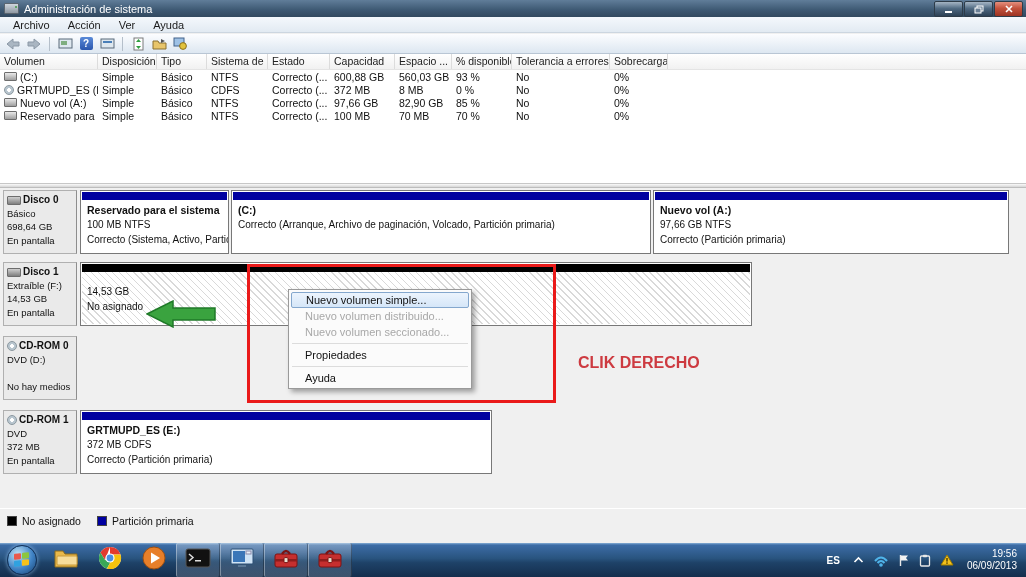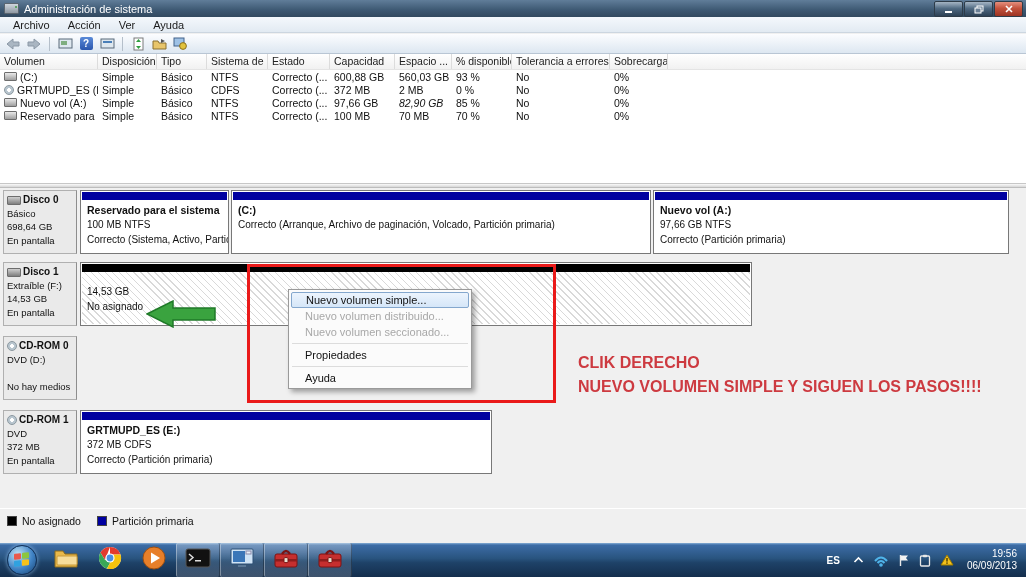--- a/index.html
+++ b/index.html
@@ -233,36 +233,36 @@
         <div class="lrow">
           <div class="cell" style="width: 98px;">
             <span class="ico-cd"></span>
             <span>GRTMUPD_ES (E:)</span>
           </div>
           <div class="cell" style="width: 59px;">Simple</div>
           <div class="cell" style="width: 50px;">Básico</div>
           <div class="cell" style="width: 61px;">CDFS</div>
           <div class="cell" style="width: 62px;">Correcto (...</div>
           <div class="cell" style="width: 65px;">372 MB</div>
-          <div class="cell" style="width: 57px;">2 MB</div>
+          <div class="cell" style="width: 57px;">8 MB</div>
           <div class="cell" style="width: 60px;">0 %</div>
           <div class="cell" style="width: 98px;">No</div>
           <div class="cell" style="width: 58px;">0%</div>
         </div>
         <div class="lrow">
           <div class="cell" style="width: 98px;">
             <span class="ico-drive"></span>
             <span>Nuevo vol (A:)</span>
           </div>
           <div class="cell" style="width: 59px;">Simple</div>
           <div class="cell" style="width: 50px;">Básico</div>
           <div class="cell" style="width: 61px;">NTFS</div>
           <div class="cell" style="width: 62px;">Correcto (...</div>
           <div class="cell" style="width: 65px;">97,66 GB</div>
-          <div class="cell" style="width: 57px; font-style: italic;">82,90 GB</div>
+          <div class="cell" style="width: 57px;">82,90 GB</div>
           <div class="cell" style="width: 60px;">85 %</div>
           <div class="cell" style="width: 98px;">No</div>
           <div class="cell" style="width: 58px;">0%</div>
         </div>
         <div class="lrow">
           <div class="cell" style="width: 98px;">
             <span class="ico-drive"></span>
             <span>Reservado para el ...</span>
           </div>
           <div class="cell" style="width: 59px;">Simple</div>
@@ -389,21 +389,20 @@
     </div>
 
   <div class="red-rect"></div>
   <div class="green-arrow">
     <svg width="70" height="28" viewBox="0 0 70 28">
       <path d="M1 14 L27 1 L27 8 L69 8 L69 20 L27 20 L27 27 Z" fill="#3aa33f" stroke="#1f7a28" stroke-width="1.5"></path>
     </svg>
   </div>
   <div class="red-note">
     <div>CLIK DERECHO</div>
-    <div>NUEVO VOLUMEN SIMPLE Y SIGUEN LOS PASOS!!!!</div>
   </div>
 
   <div class="taskbar">
     <div class="tb-apps">
         <div class="tb-btn">
           <span class="orb">
             <span class="flag">
               <i></i>
               <i></i>
               <i></i>

